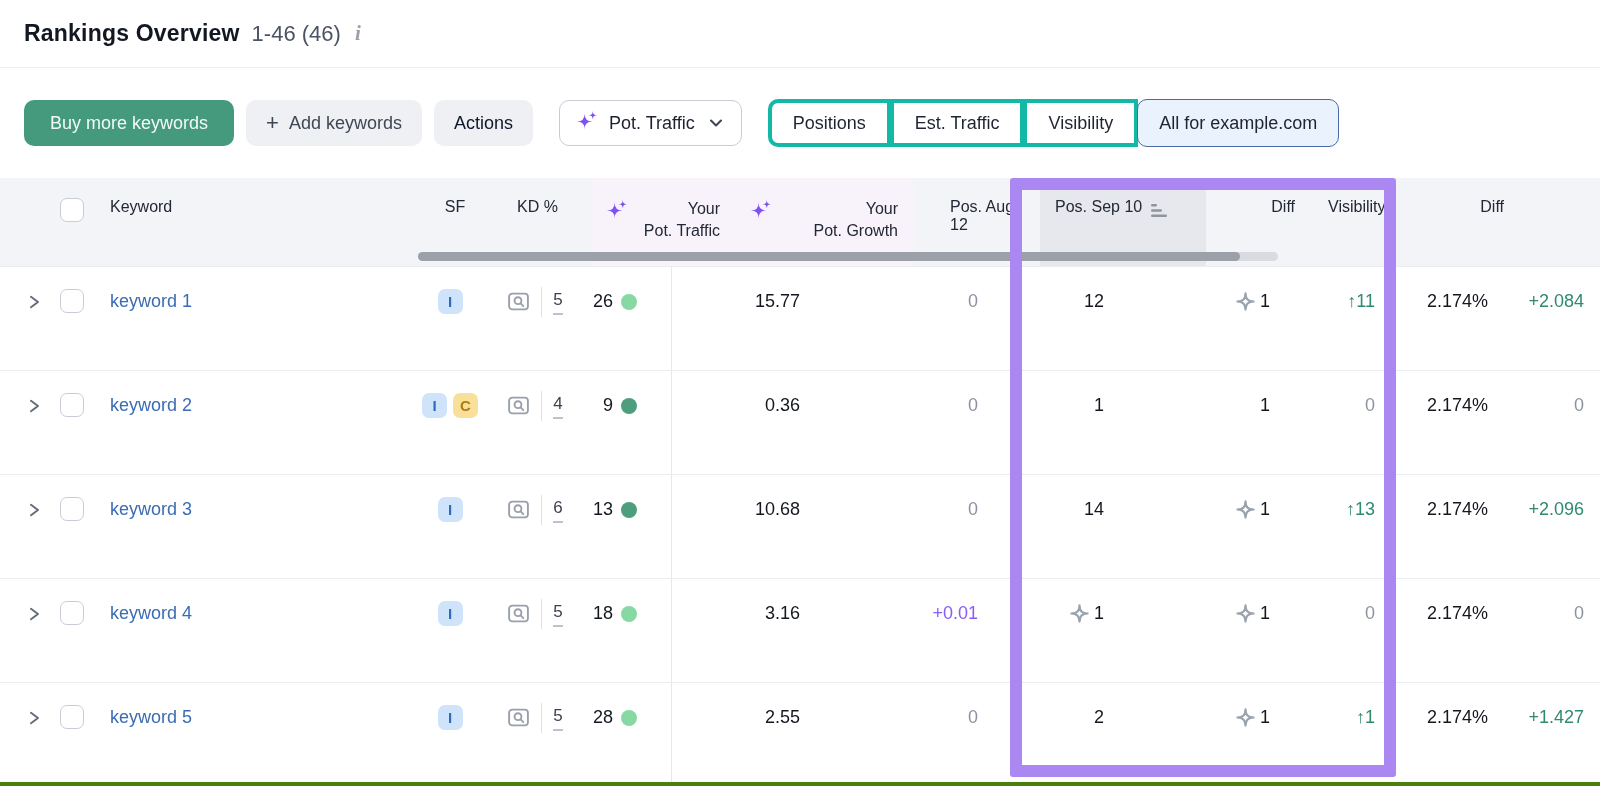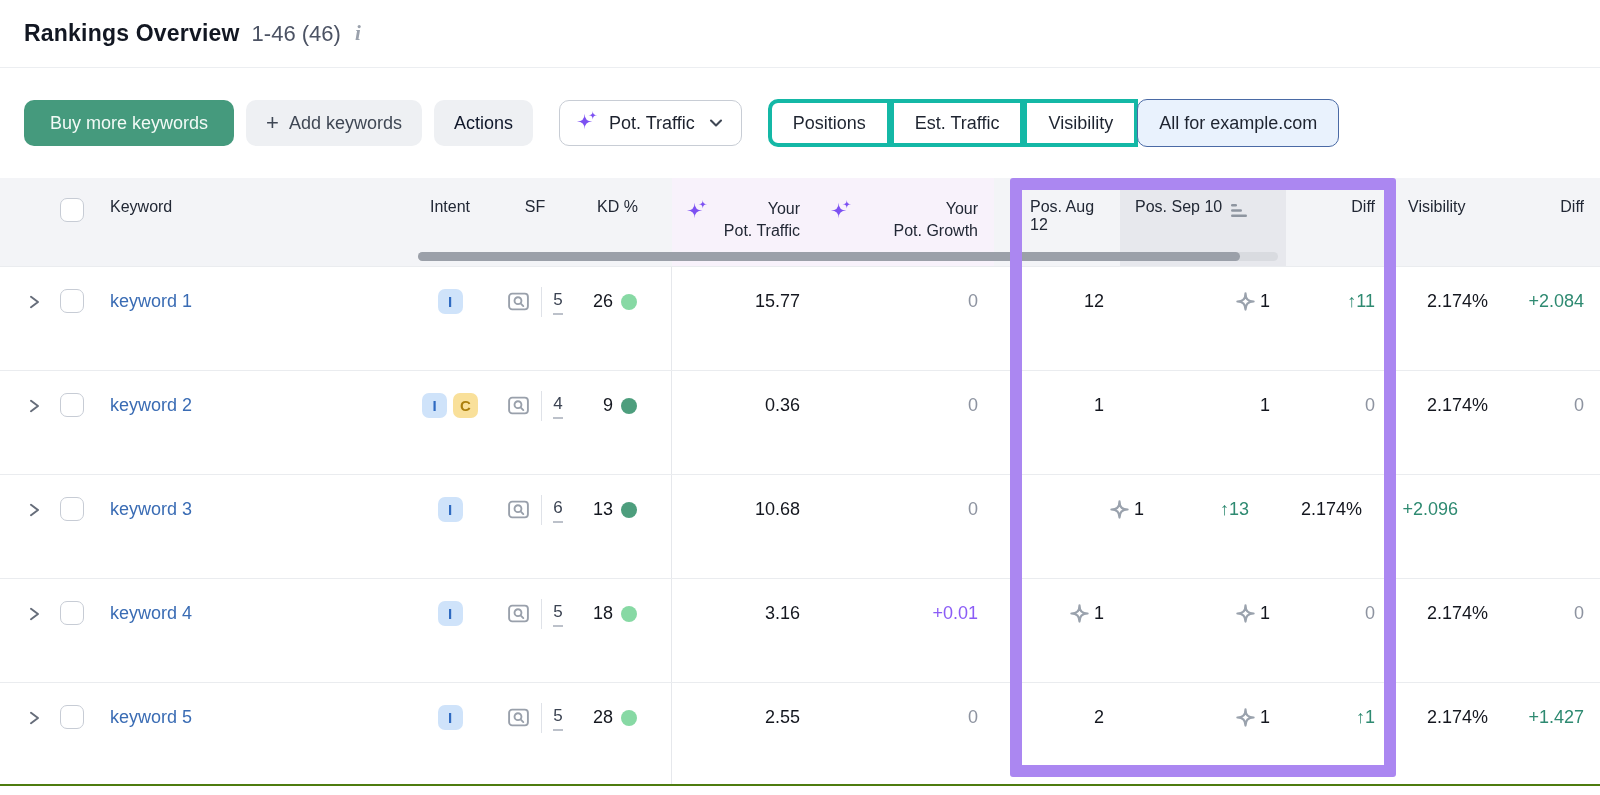--- a/index.html
+++ b/index.html
@@ -61,21 +61,21 @@
   .thead .c-vis { justify-content:flex-start; padding-left:17px; }
   .two-line { text-align:right; line-height:1.35; }
   .sort-ic { margin-top:5px; }
 
   .hscroll-track { position:absolute; left:418px; bottom:5px; width:860px; height:9px;
     border-radius:5px; background:#d9dbe0; }
   .hscroll-thumb { position:absolute; left:418px; bottom:5px; width:822px; height:9px;
     border-radius:5px; background:#9ba0a9; cursor:pointer; }
 
   .trow { display:flex; height:104px; background:#fff; border-top:1px solid #eaecef; font-size:18px; }
-  .trow:last-child { border-bottom:2px solid #4d7c0f; }
+  .trow:last-child { border-bottom:4px solid #4d7c0f; }
   .trow .c { padding-top:24px; }
   .trow .c-kd { border-right:1px solid #e6e8ec; }
 
   .cb { width:24px; height:24px; border:1.6px solid #c7ccd5; border-radius:7px; background:#fff;
     display:inline-block; cursor:pointer; margin-top:-2px; }
   .thead .cb { margin-top:0; }
   .exp-ic { margin-top:3px; cursor:pointer; }
 
   .kw { color:#3a6cb4; text-decoration:none; cursor:pointer; }
 
@@ -140,21 +140,20 @@
     </div>
   </div>
 
   <div class="table">
     <div class="thead">
       <div class="c c-exp"></div>
       <div class="c c-check">
         <span class="cb"></span>
       </div>
       <div class="c c-kw">Keyword</div>
-      <div class="c c-intent">Intent</div>
       <div class="c c-sf">SF</div>
       <div class="c c-kd">KD %</div>
       <div class="c c-pt">
         <span><svg width="23" height="23" viewBox="0 0 24 24">
               <path fill="#7d51f2" d="M9 5 Q9 13 17 13 Q9 13 9 21 Q9 13 1 13 Q9 13 9 5 Z M17.5 2 Q17.5 6.5 22 6.5 Q17.5 6.5 17.5 11 Q17.5 6.5 13 6.5 Q17.5 6.5 17.5 2 Z"></path>
             </svg></span>
         <span class="two-line"><span>Your</span><br><span>Pot. Traffic</span></span>
       </div>
       <div class="c c-pg">
         <span><svg width="23" height="23" viewBox="0 0 24 24">
@@ -314,20 +313,24 @@
     <div class="c c-kd">
       <span>13</span>
       <span class="dot dot-dark"></span>
     </div>
     <div class="c c-pt">
       <span>10.68</span>
     </div>
     <div class="c c-pg">
       <span class="s-muted">0</span>
     </div>
+    <div class="c c-pa">
+
+      <span>14</span>
+    </div>
     <div class="c c-ps">
       <span class="star-ic"><svg width="21" height="21" viewBox="0 0 22 22">
                 <path d="M11 2.5 Q11 11 19.5 11 Q11 11 11 19.5 Q11 11 2.5 11 Q11 11 11 2.5 Z" stroke="#9aa2ad" stroke-width="2.3" fill="none" stroke-linejoin="round"></path>
               </svg></span>
       <span>1</span>
     </div>
     <div class="c c-d1">
       <span class="s-up">↑13</span>
     </div>
     <div class="c c-vis">

